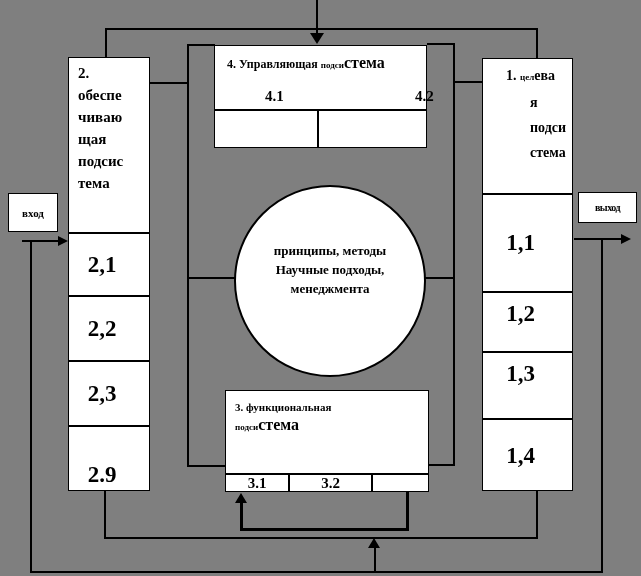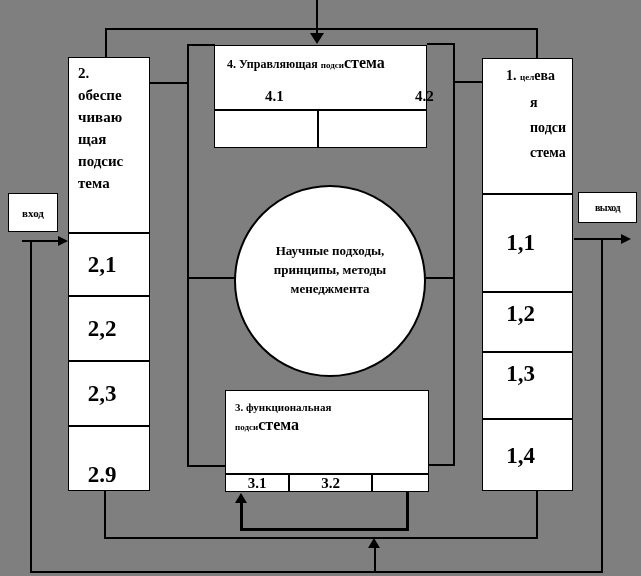--- a/index.html
+++ b/index.html
@@ -143,18 +143,18 @@
     </div>
     <div class="inln" style="left:0;top:82px;width:202px;height:2px;"></div>
     <div class="inln" style="left:62px;top:82px;width:2px;height:18px;"></div>
     <div class="inln" style="left:145px;top:82px;width:2px;height:18px;"></div>
     <div class="cell" style="left:0;right:auto;width:62px;top:84px;height:16px;font-size:15px;">3.1</div>
     <div class="cell" style="left:64px;right:auto;width:81px;top:84px;height:16px;font-size:15px;">3.2</div>
     <div class="cell" style="left:147px;right:auto;width:55px;top:84px;height:16px;font-size:15px;"></div>
   </div>
 
   <div class="circle">
+    <div>принципы, методы</div>
     <div>Научные подходы,</div>
-    <div>принципы, методы</div>
     <div>менеджмента</div>
   </div>
 
 </div>
 
 </body></html>

